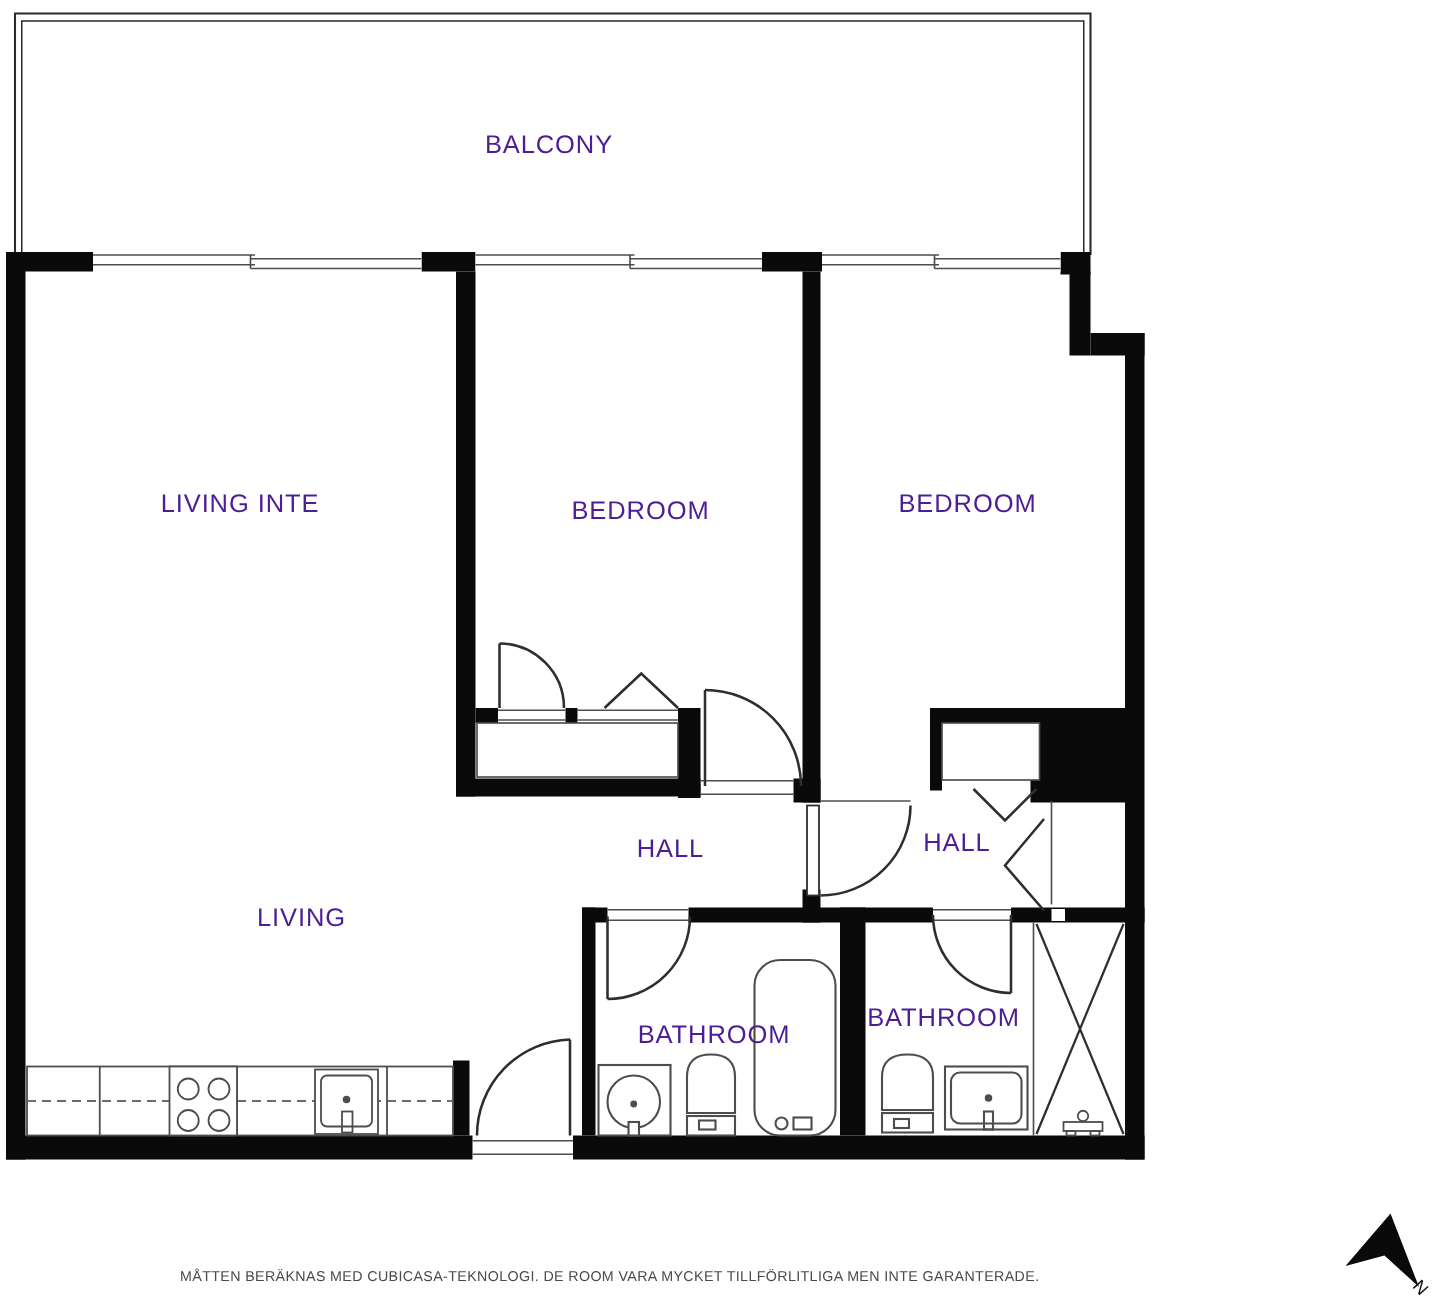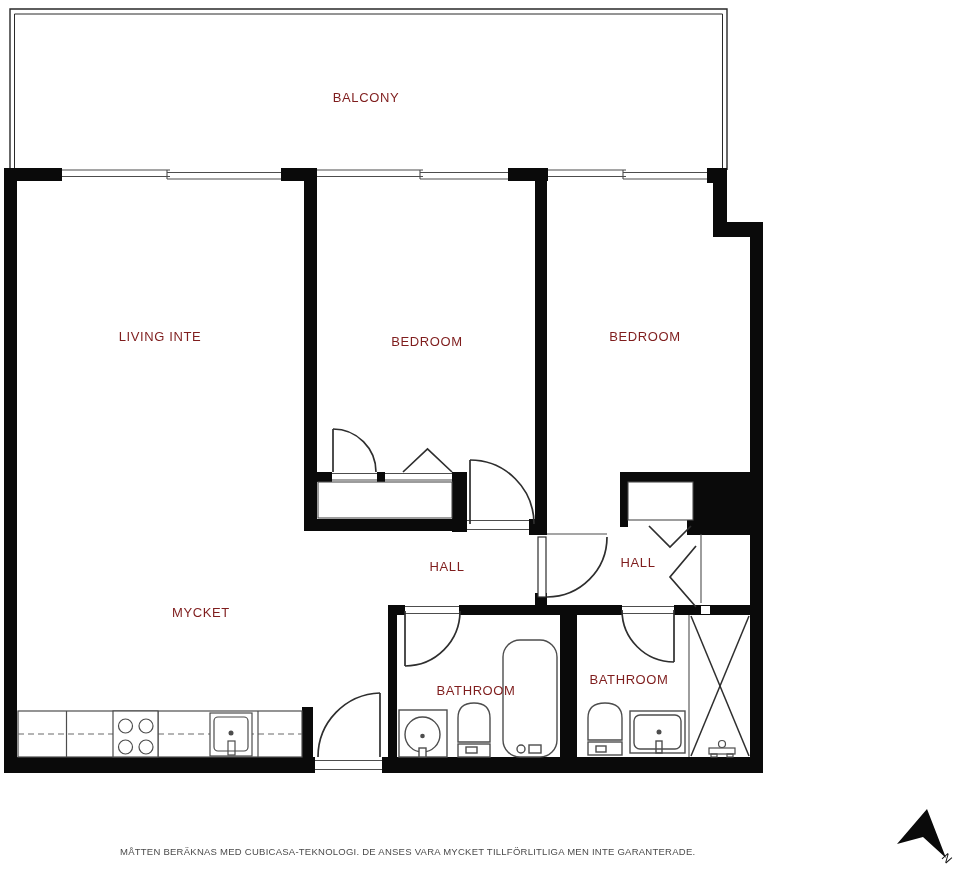--- a/index.html
+++ b/index.html
@@ -3,21 +3,21 @@
 <meta charset="utf-8">
 <style>
   html,body{margin:0;padding:0;background:#ffffff;}
   .stage{
     position:relative;width:960px;height:869px;background:#ffffff;overflow:hidden;
     font-family:"Liberation Sans","DejaVu Sans",sans-serif;
   }
   .stage svg{position:absolute;left:0;top:0;}
   .room-label{
     position:absolute;transform:translate(-50%,-50%);
-    font-size:13px;letter-spacing:.6px;color:#7f1d1d;white-space:nowrap;
+    font-size:17px;letter-spacing:.6px;color:#4c1d95;white-space:nowrap;
     font-weight:400;
   }
   .footer-text{
     position:absolute;left:120px;top:846px;
     font-size:9.5px;letter-spacing:.25px;color:#4a4a4a;white-space:nowrap;
   }
 </style>
 </head>
 <body>
 
@@ -235,19 +235,19 @@
     <text transform="translate(944,861) rotate(48)" text-anchor="middle" font-size="12" fill="#111111" font-family="Liberation Sans, DejaVu Sans, sans-serif">N</text>
   </g>
 </svg>
 
   <div class="room-label" style="left:366px;top:97px;">BALCONY</div>
   <div class="room-label" style="left:160px;top:336px;">LIVING INTE</div>
   <div class="room-label" style="left:427px;top:341px;">BEDROOM</div>
   <div class="room-label" style="left:645px;top:336px;">BEDROOM</div>
   <div class="room-label" style="left:447px;top:566px;">HALL</div>
   <div class="room-label" style="left:638px;top:562px;">HALL</div>
-  <div class="room-label" style="left:201px;top:612px;">MYCKET</div>
+  <div class="room-label" style="left:201px;top:612px;">LIVING</div>
   <div class="room-label" style="left:476px;top:690px;">BATHROOM</div>
   <div class="room-label" style="left:629px;top:679px;">BATHROOM</div>
 
-  <div class="footer-text">MÅTTEN BERÄKNAS MED CUBICASA-TEKNOLOGI. DE ANSES VARA MYCKET TILLFÖRLITLIGA MEN INTE GARANTERADE.</div>
+  <div class="footer-text">MÅTTEN BERÄKNAS MED CUBICASA-TEKNOLOGI. DE ROOM VARA MYCKET TILLFÖRLITLIGA MEN INTE GARANTERADE.</div>
 
 </div>
 
 </body></html>

